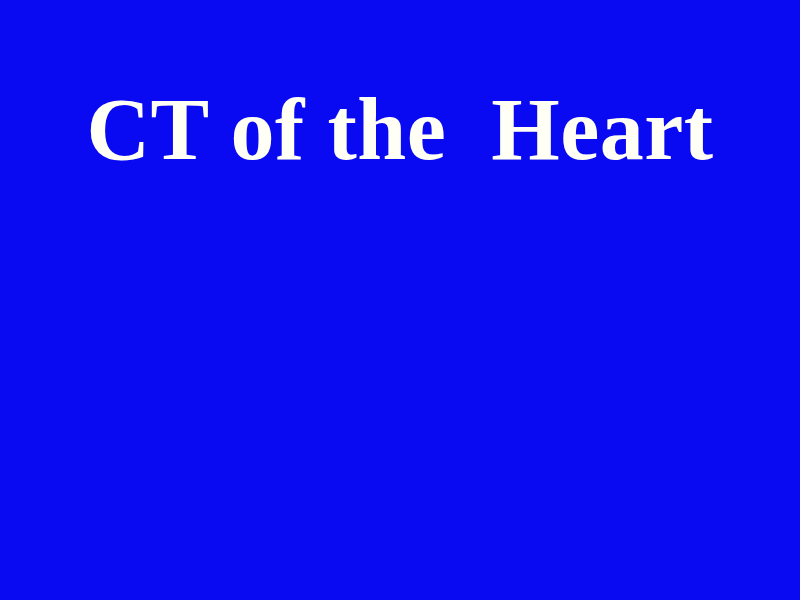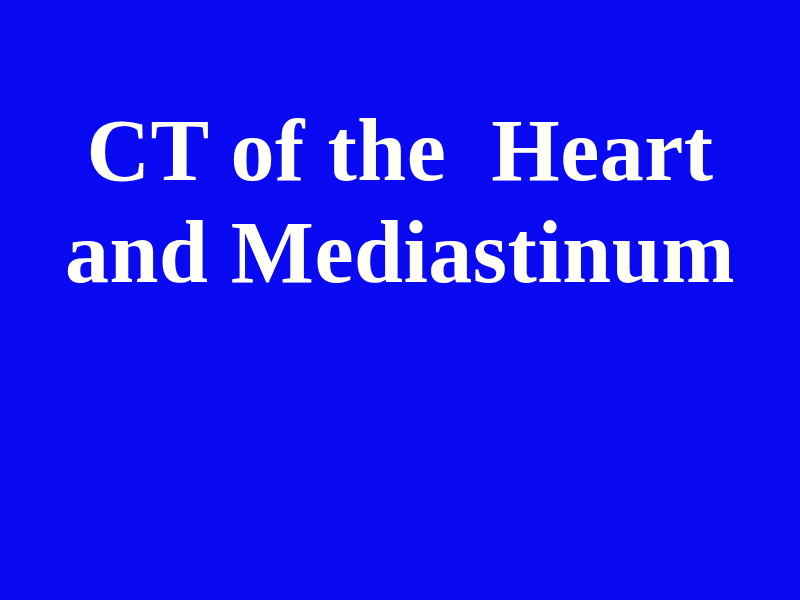--- a/index.html
+++ b/index.html
@@ -45,34 +45,33 @@
     font-family: "Liberation Serif", "DejaVu Serif", serif;
     font-weight: bold;
     font-size: 88px;
     line-height: 102px;
     letter-spacing: 0.5px;
     white-space: pre;
     text-rendering: optimizeLegibility;
   }
 
   .title-line-1 {
-    margin-top: 100px;
+    margin-top: 79px;
     font-family: Liberation Serif, serif;
   }
 
   .title-line-2 {
     margin-top: 0px;
   }
 </style>
 </head>
 <body style="background: rgb(10, 10, 242);">
 
 <div class="slide" style="background: rgb(10, 10, 242);">
 
   <div class="title-block">
 
     <div class="title-line title-line-1" style="color: rgb(255, 255, 245); text-align: center;">CT of the  Heart</div>
 
-    <div class="title-line title-line-2" style="color: rgb(255, 255, 245); text-align: center;">and Mediastinum</div>
 
   </div>
 
 </div>
 
 </body></html>

